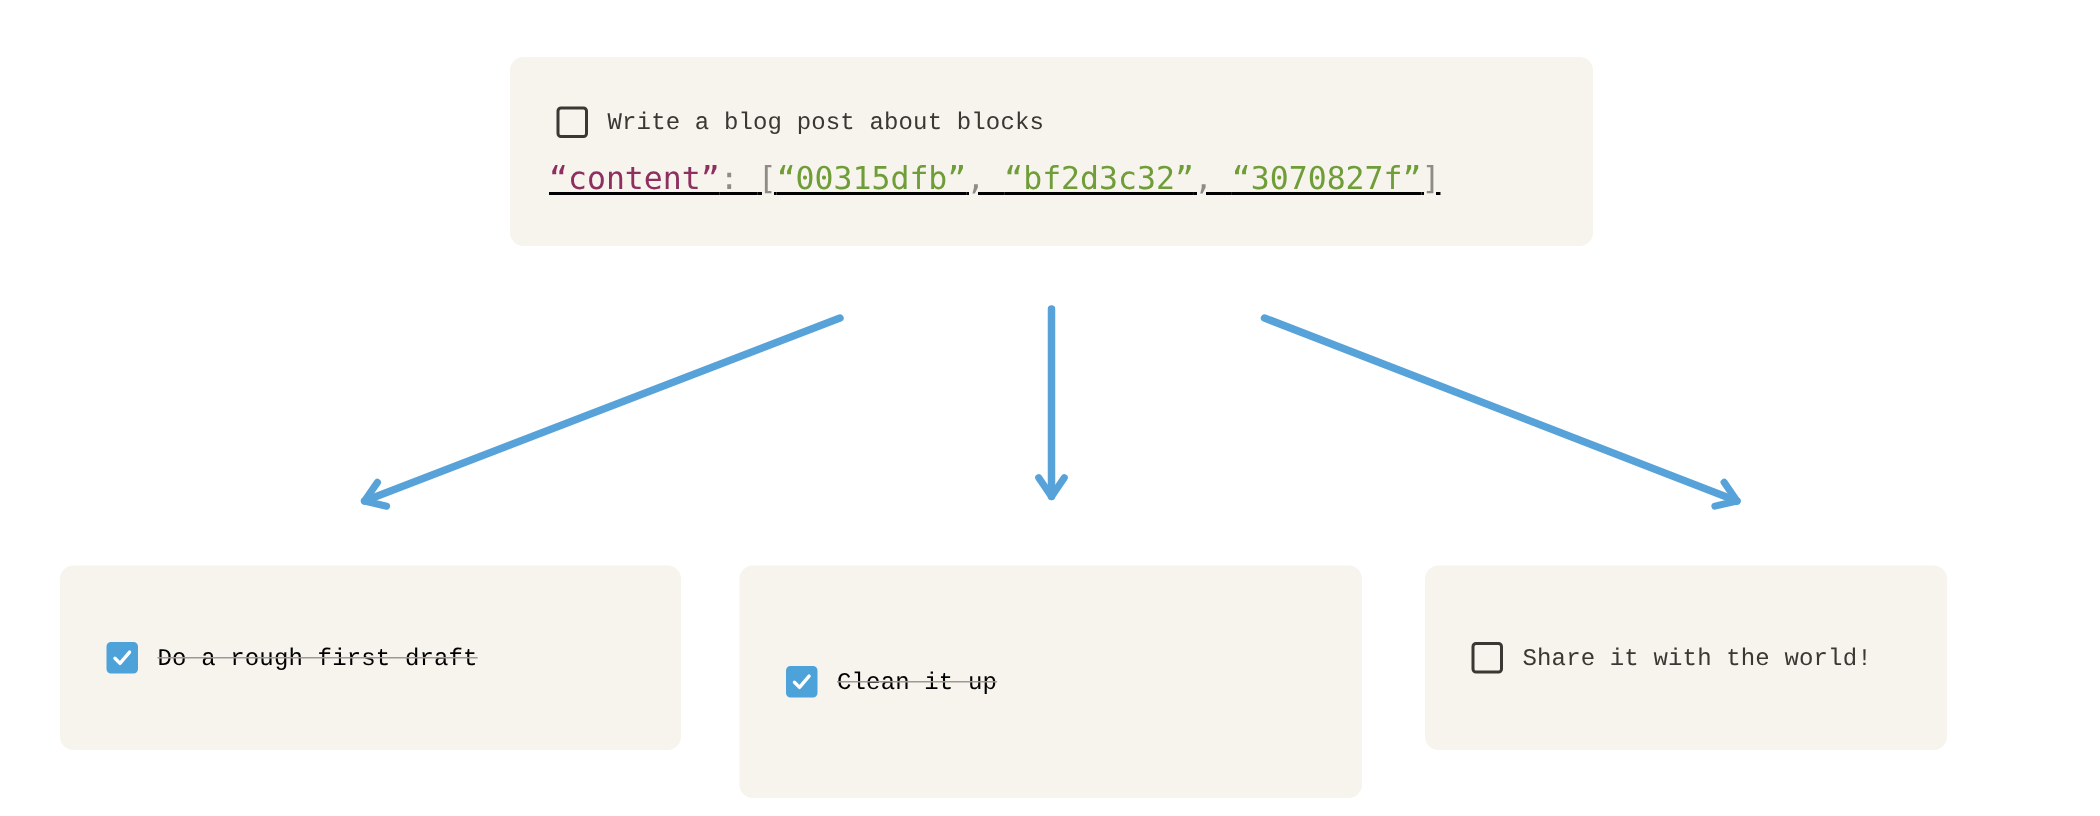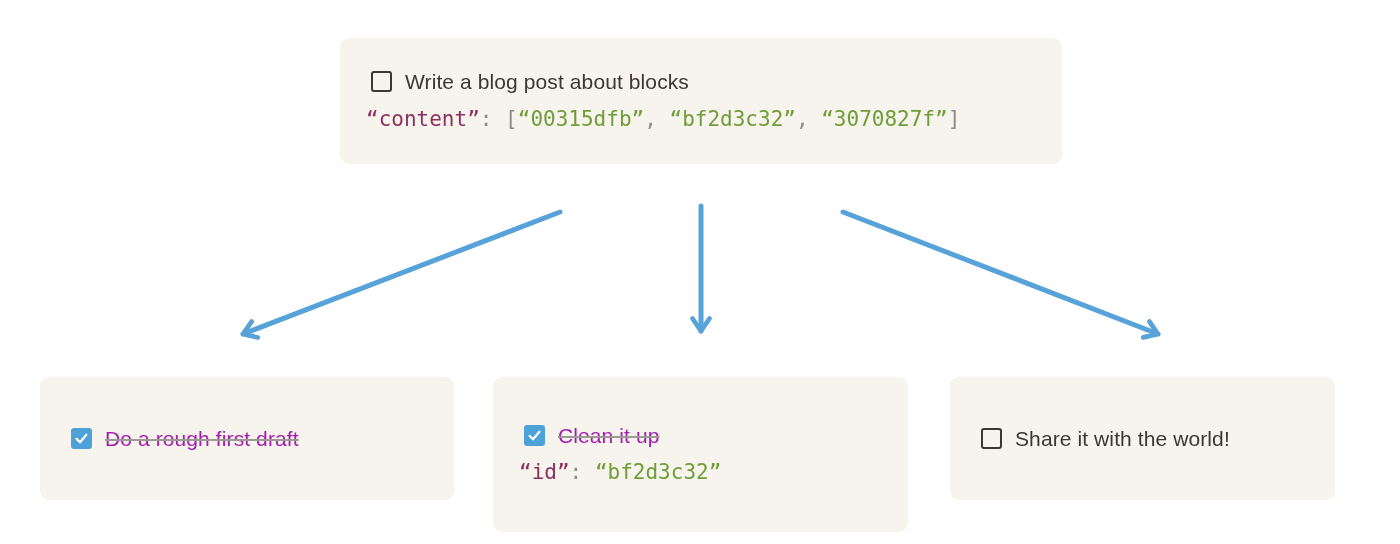--- a/index.html
+++ b/index.html
@@ -28,21 +28,21 @@
     border-radius: 9px;
     display: flex;
     flex-direction: column;
     justify-content: center;
     gap: 13px;
     padding: 0 26px;
   }
   .card.parent  { left: 340px; top: 38px;  width: 722px; height: 126px; }
   .card.child-1 { left: 40px;  top: 377px; width: 414px; height: 123px; }
   .card.child-2 { left: 493px; top: 377px; width: 415px; height: 155px; }
-  .card.child-3 { left: 950px; top: 377px; width: 385px; height: 123px; }
+  .card.child-3 { left: 950px; top: 377px; width: 348px; height: 123px; }
 
   .task-row {
     display: flex;
     align-items: center;
     gap: 13px;
     padding-left: 5px;
     height: 24px;
   }
   .checkbox {
     flex: 0 0 auto;
@@ -57,36 +57,38 @@
     justify-content: center;
     cursor: pointer;
   }
   .checkbox svg { display: none; }
   .task-row.checked .checkbox {
     border-color: #4da2d9;
     background: #4da2d9;
   }
   .task-row.checked .checkbox svg { display: block; }
   .task-label {
-    font-size: 21px;
+    font-size: 16px;
     line-height: 1;
     color: #3b3733;
     letter-spacing: 0.1px;
     white-space: nowrap;
+    font-family: Liberation Mono, monospace;
   }
   .task-row.checked .task-label {
-    color: #a21caf;
+    color: #000000;
     text-decoration: line-through;
     text-decoration-color: #9d9a95;
   }
   .code-line {
     font-family: "DejaVu Sans Mono", monospace;
     font-size: 21px;
     line-height: 1.2;
     white-space: pre;
+    text-decoration: underline;
   }
   .code-key   { color: #8d2f5f; }
   .code-punct { color: #8f8c87; }
   .code-val   { color: #6f9d38; }
 </style>
 </head>
 <body>
 
 <div class="canvas">
 
@@ -126,21 +128,20 @@
 
   <div class="card child-2">
     <div class="task-row checked">
       <span class="checkbox">
         <svg width="15" height="15" viewBox="0 0 20 20">
           <polyline points="3.5,10.5 8,15 16.5,5" fill="none" stroke="#ffffff" stroke-width="3" stroke-linecap="round" stroke-linejoin="round"></polyline>
         </svg>
       </span>
       <span class="task-label">Clean it up</span>
     </div>
-    <div class="code-line"><span class="code-key">“id”</span><span class="code-punct">: </span><span class="code-val">“bf2d3c32”</span></div>
   </div>
 
   <div class="card child-3">
     <div class="task-row">
       <span class="checkbox">
         
       </span>
       <span class="task-label">Share it with the world!</span>
     </div>
   </div>

